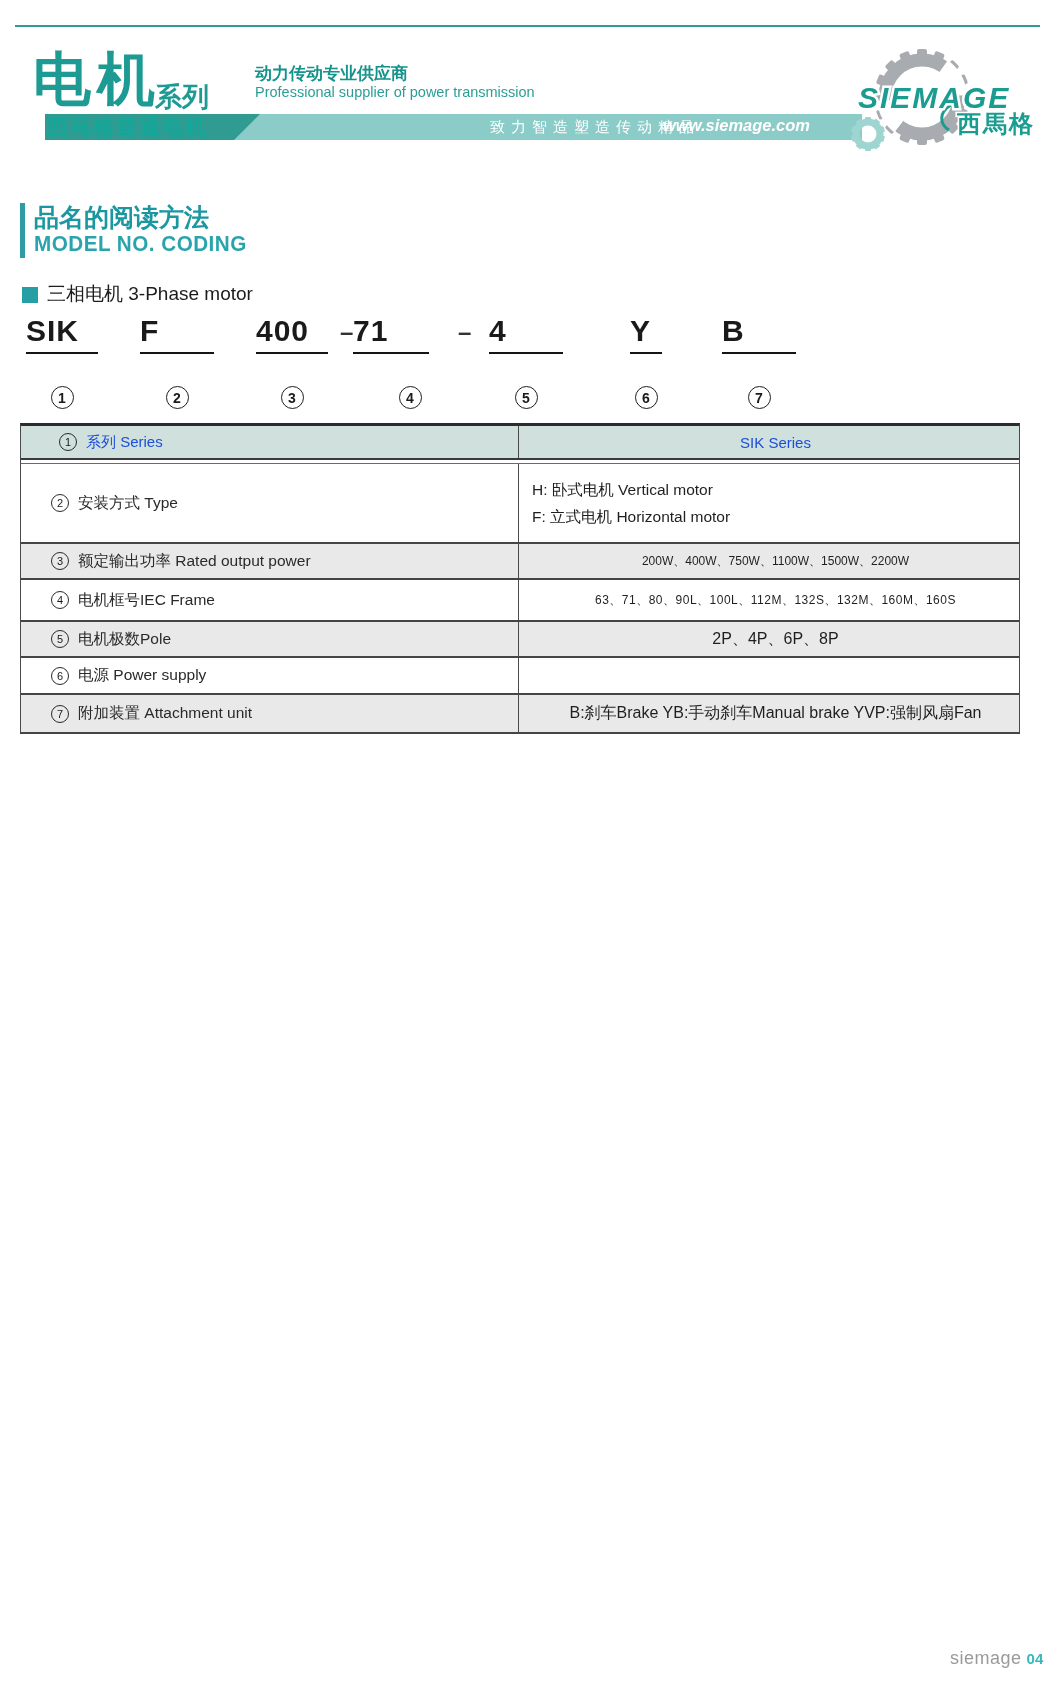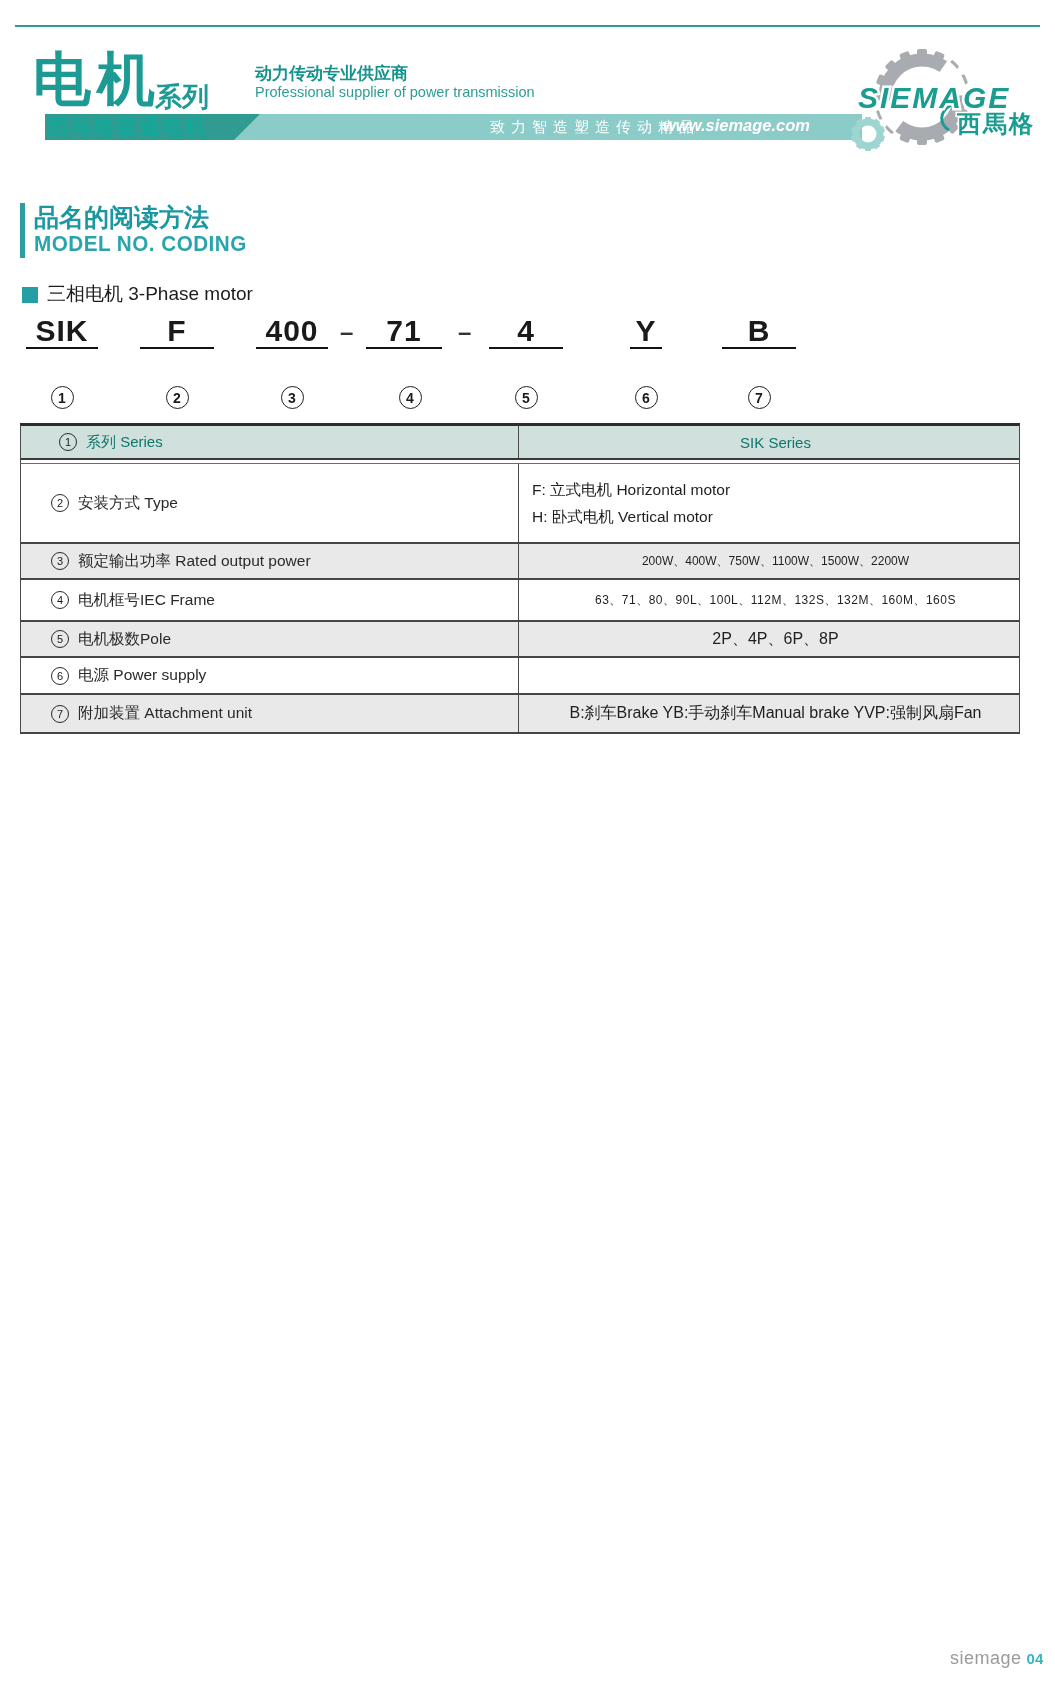--- a/index.html
+++ b/index.html
@@ -24,22 +24,22 @@
 
   
   .title-bar{position:absolute;left:20px;top:203px;width:5px;height:55px;background:#2d9ca3;}
   .title-cn{position:absolute;left:34px;top:201px;font-size:25px;font-weight:700;color:#1b97a1;}
   .title-en{position:absolute;left:34px;top:231px;font-size:22px;font-weight:600;color:#2aa4ac;
             transform:scaleX(0.94);transform-origin:left;letter-spacing:0.5px;}
   .bullet{position:absolute;left:22px;top:287px;width:16px;height:16px;background:#259fa5;}
   .bullet-text{position:absolute;left:47px;top:281px;font-size:19px;color:#1c1c1c;}
 
   
-  .code-part{position:absolute;top:315px;text-align:center;border-bottom:2px solid #141414;
-             }
+  .code-part{position:absolute;top:315px;text-align:left;border-bottom:2px solid #141414;
+             padding-bottom:5px;}
   .code-letter{display:block;font-size:30px;font-weight:600;color:#1a1a1a;line-height:32px;letter-spacing:1px;}
   .code-dash{position:absolute;top:318px;font-size:24px;font-weight:600;color:#333;}
   .circ-row{position:absolute;top:386px;text-align:center;}
   .circ{display:inline-flex;align-items:center;justify-content:center;width:23px;height:23px;
         border:1.5px solid #1e1e1e;border-radius:50%;font-size:14px;font-weight:600;color:#1a1a1a;
         box-sizing:border-box;background:#fff;}
 
   
   .tbl{position:absolute;left:20px;top:423px;width:1000px;border-top:3px solid #2c2c2c;
        border-left:1px solid #4a4a4a;border-right:1px solid #4a4a4a;border-bottom:2px solid #454545;
@@ -61,21 +61,21 @@
   .r-power{height:36px;background:#e9e9e9;}
   .r-frame{height:42px;background:#fff;}
   .r-frame .val{letter-spacing:0.5px;}
   .r-pole{height:36px;background:#e9e9e9;}
   .r-pole .val{font-size:16px;}
   .r-supply{height:37px;background:#fff;}
   .r-supply .val{font-size:14px;}
   .r-attach{height:37px;background:#e9e9e9;}
   .r-attach .val{font-size:16px;}
   .val2{font-size:15.5px;color:#1f1f1f;line-height:27px;}
-  .thead .lbl,.thead .val{font-size:15px;color:#0f766e;}
+  .thead .lbl,.thead .val{font-size:15px;color:#1d4ed8;}
 
   
   .footer{position:absolute;left:950px;top:1648px;white-space:nowrap;}
   .footer-brand{font-size:18px;color:#9a9a9a;letter-spacing:0.5px;}
   .footer-page{font-size:15px;font-weight:700;color:#36b7bc;margin-left:5px;}
 </style>
 </head>
 <body>
 
 <div class="page">
@@ -148,21 +148,21 @@
   <div class="code-part" style="left:26px;width:72px;">
     <span class="code-letter">SIK</span>
   </div>
   <div class="code-part" style="left:140px;width:74px;">
     <span class="code-letter">F</span>
   </div>
   <div class="code-part" style="left:256px;width:72px;">
     <span class="code-letter">400</span>
   </div>
   <span class="code-dash" style="left:340px;">–</span>
-  <div class="code-part" style="left:366px;width:76px;">
+  <div class="code-part" style="left:353px;width:76px;">
     <span class="code-letter">71</span>
   </div>
   <span class="code-dash" style="left:458px;">–</span>
   <div class="code-part" style="left:489px;width:74px;">
     <span class="code-letter">4</span>
   </div>
   <div class="code-part" style="left:630px;width:32px;">
     <span class="code-letter">Y</span>
   </div>
   <div class="code-part" style="left:722px;width:74px;">
@@ -188,22 +188,22 @@
       </div>
     </div>
     <span class="gapline"></span>
 
     <div class="trow r-type">
       <div class="cell-l">
         <span class="circ-s">2</span>
         <span class="lbl">安装方式 Type</span>
       </div>
       <div class="cell-r">
+        <span class="val2">H: 卧式电机  Vertical motor</span>
         <span class="val2">F: 立式电机  Horizontal motor</span>
-        <span class="val2">H: 卧式电机  Vertical motor</span>
       </div>
     </div>
 
     <div class="trow r-power">
       <div class="cell-l">
         <span class="circ-s">3</span>
         <span class="lbl">额定输出功率 Rated output power</span>
       </div>
       <div class="cell-r single">
         <span class="val">200W、400W、750W、1100W、1500W、2200W</span>

